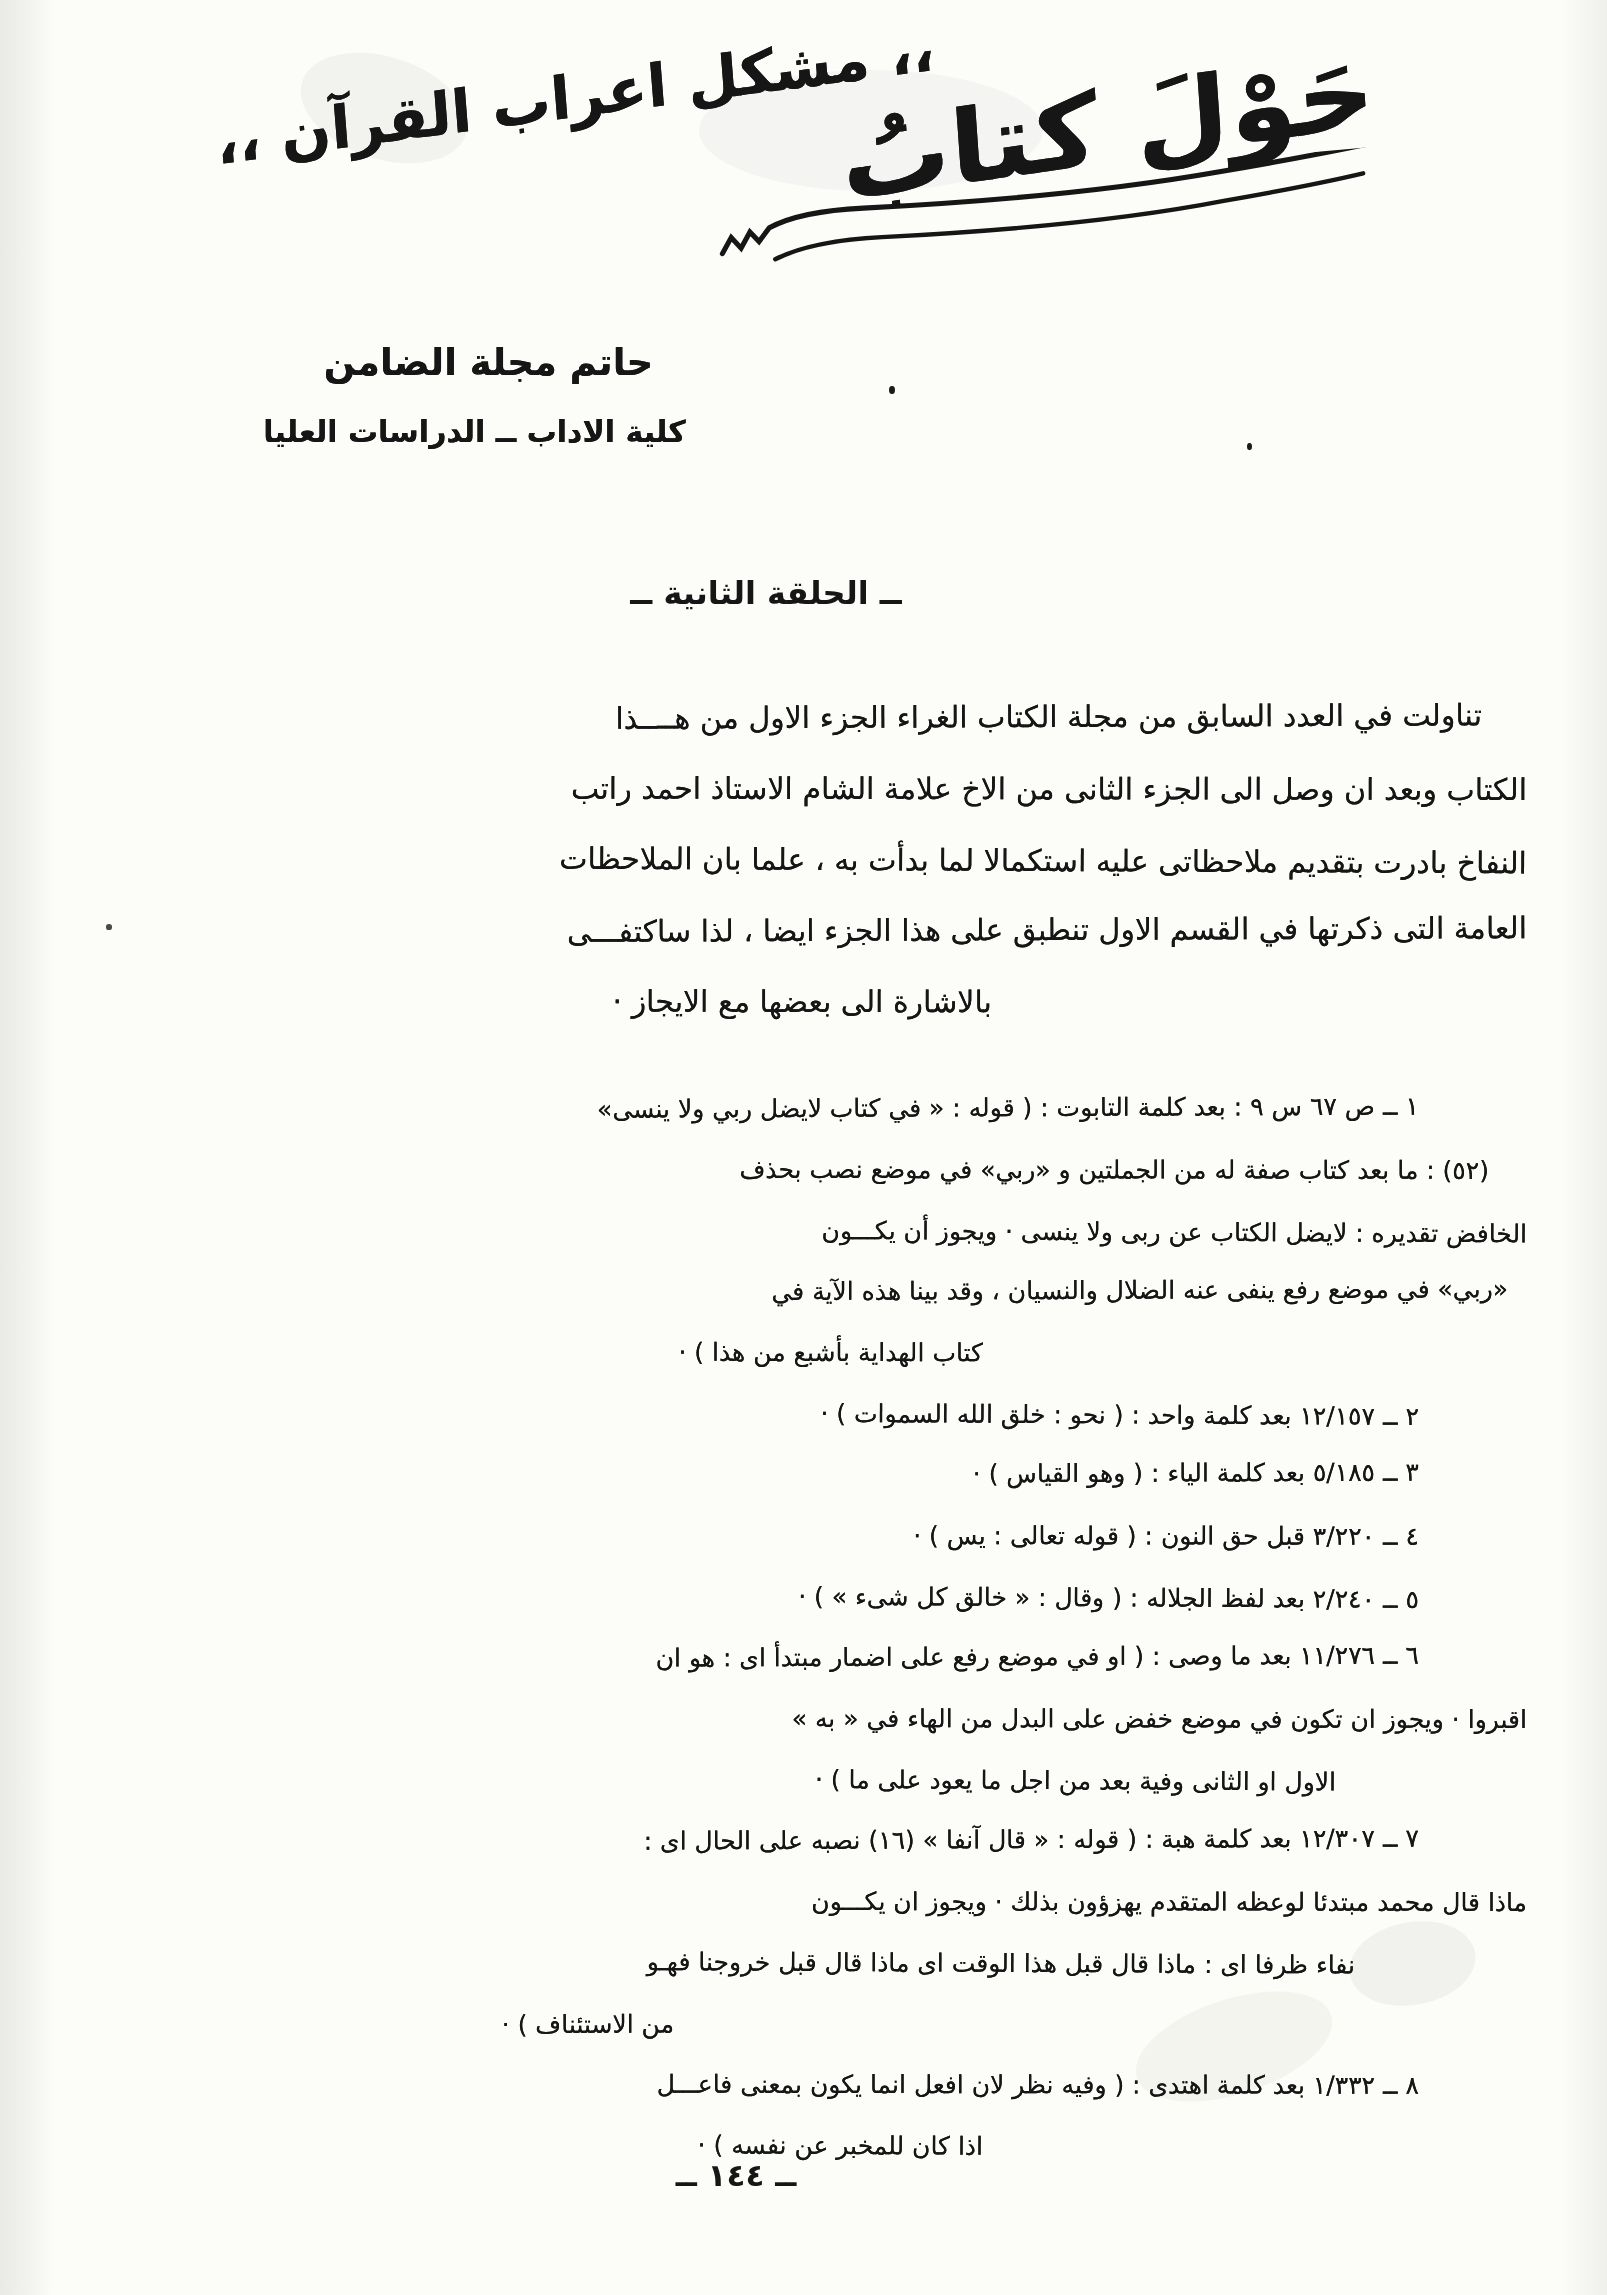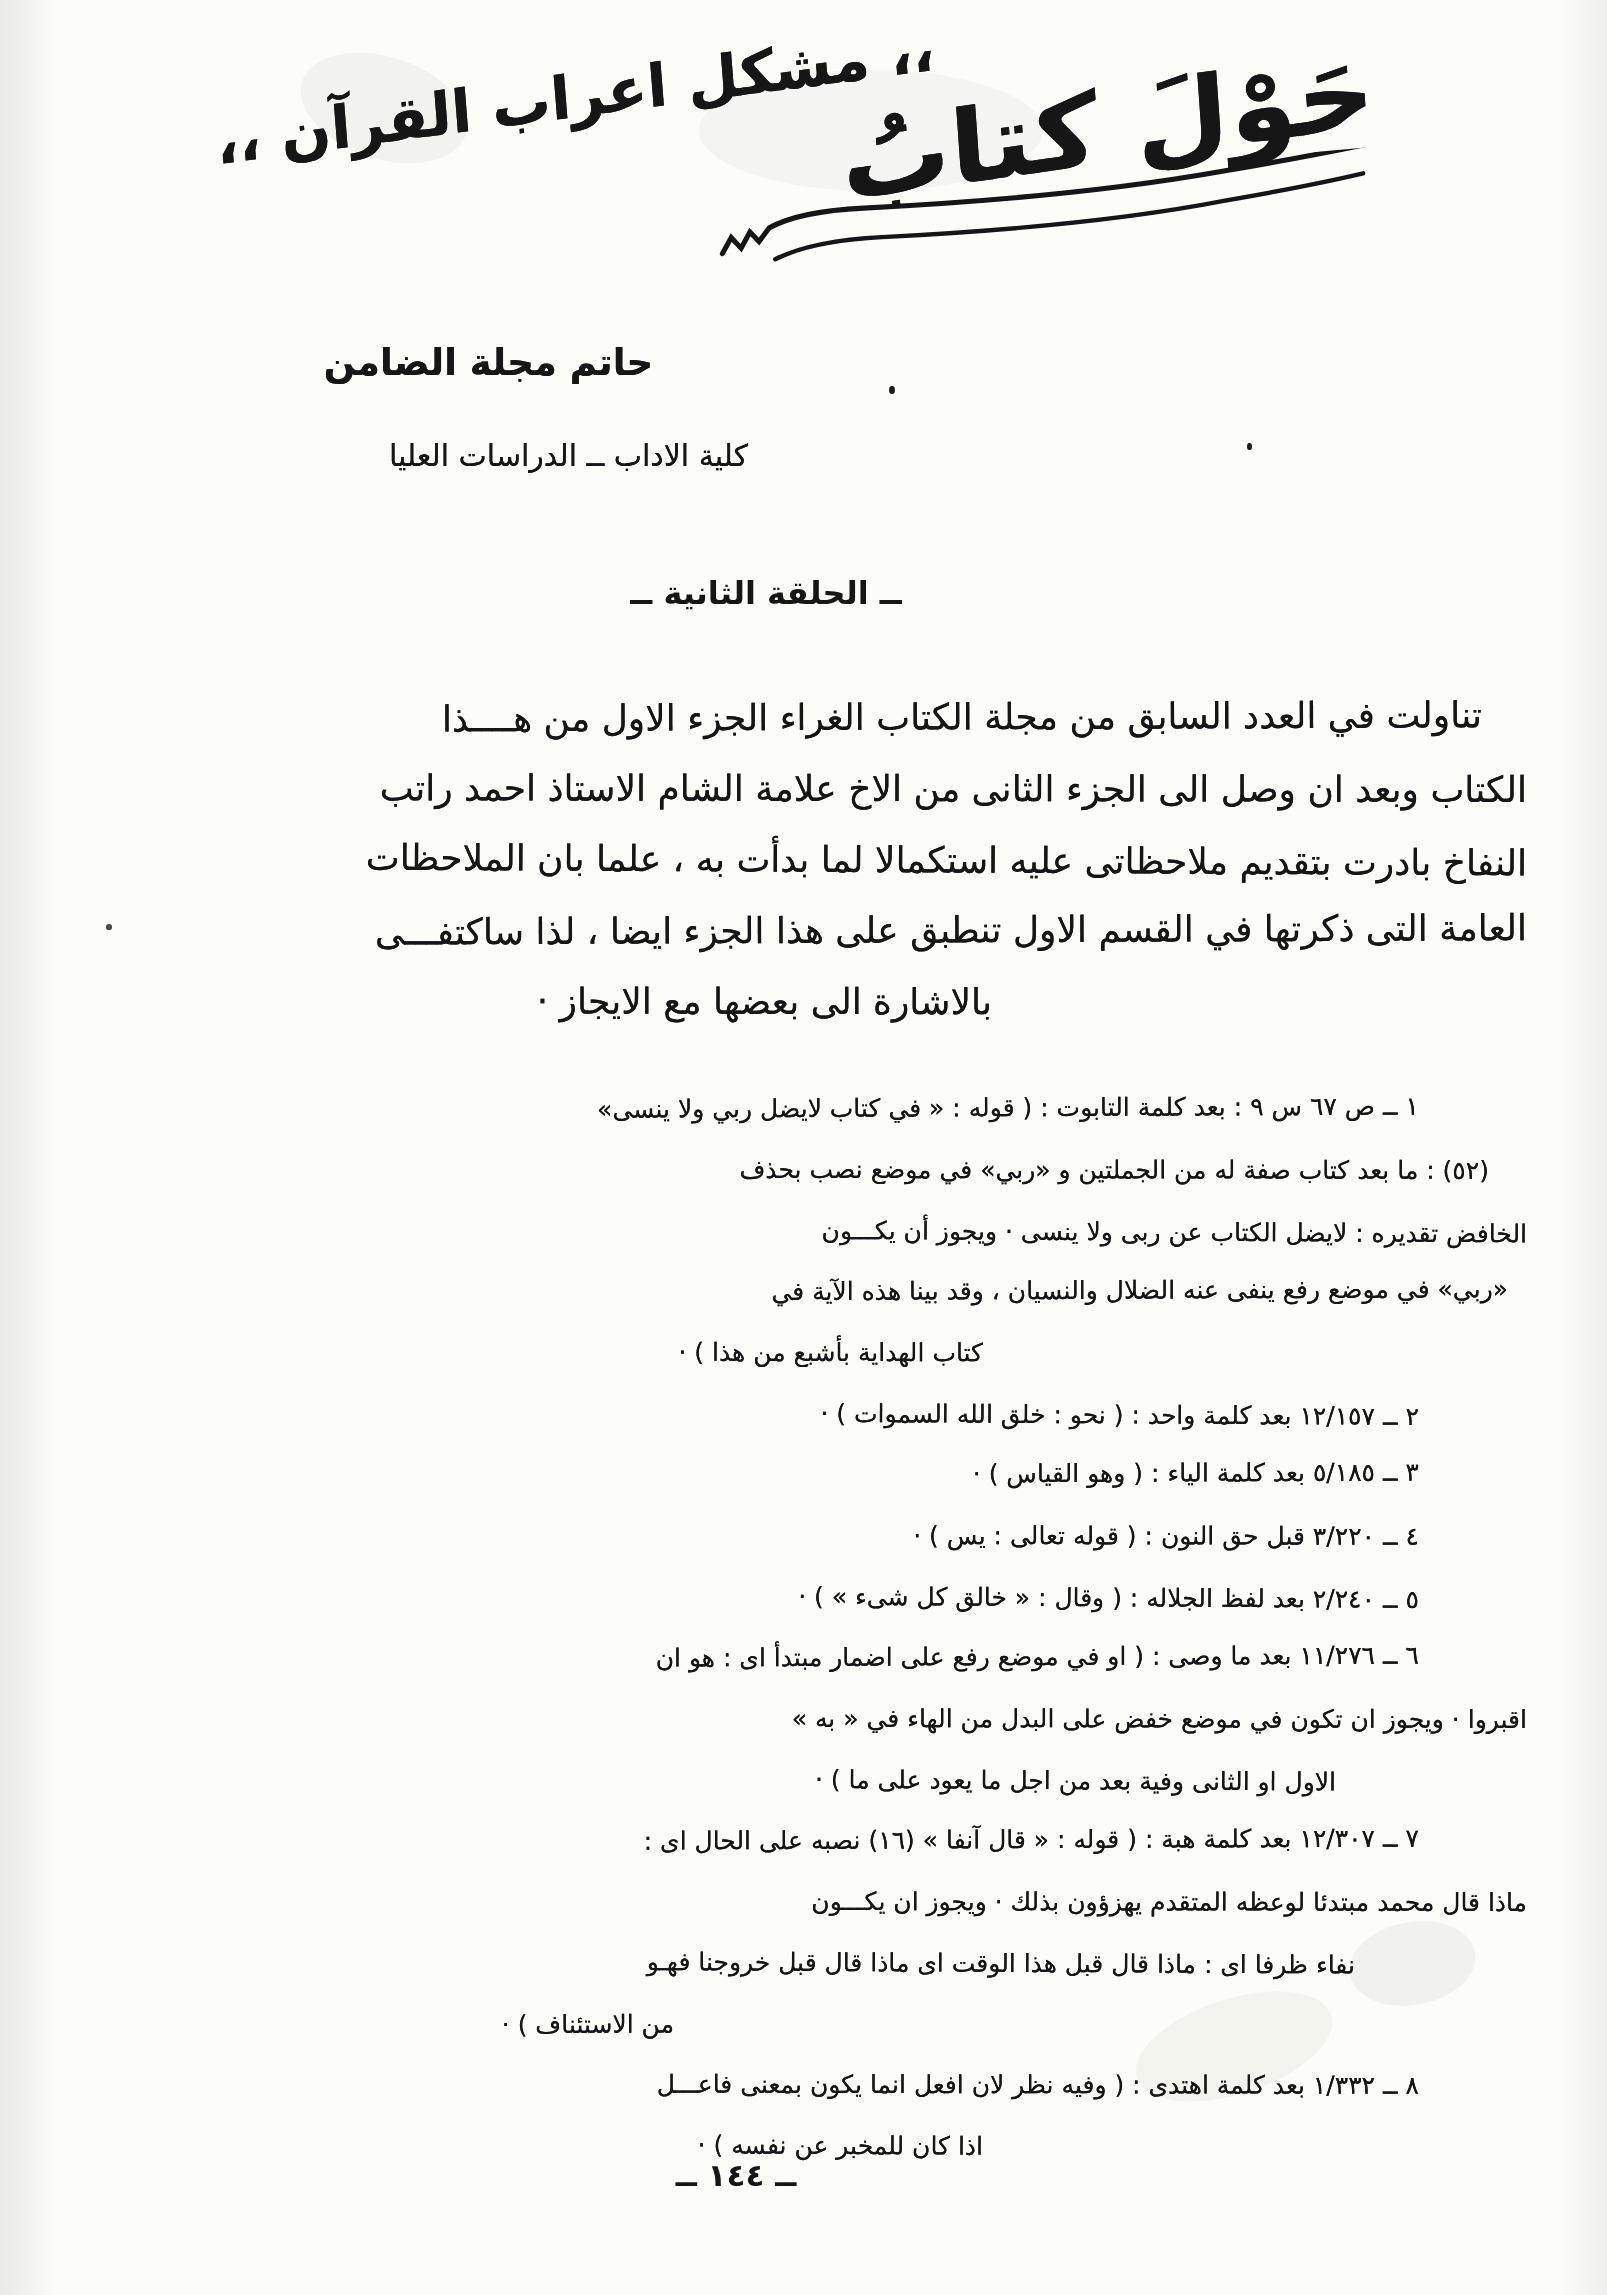--- a/index.html
+++ b/index.html
@@ -43,28 +43,28 @@
     font-size:59px;font-weight:bold;
     transform:rotate(-7.5deg) skewX(-3deg);
     transform-origin:left bottom;
     white-space:nowrap;text-align:center;
     text-shadow:0 0 0.6px #161616;
   }
   .flourish{left:712px;top:176px;transform:rotate(-5deg);}
 
   .author-name{left:286px;top:341px;width:407px;text-align:center;
     font-size:37px;font-weight:bold;white-space:nowrap;text-shadow:0 0 0.6px #161616;}
-  .author-affil{left:202px;top:438px;width:547px;text-align:right;
-    font-size:30px;font-weight:normal;white-space:nowrap;text-shadow:0 0 0.3px #161616;}
+  .author-affil{left:202px;top:414px;width:547px;text-align:center;
+    font-size:30px;font-weight:bold;white-space:nowrap;text-shadow:0 0 0.3px #161616;}
 
   .part-heading{left:0;right:0;top:574px;text-align:center;
     font-size:32px;font-weight:bold;transform:translateX(-37px);white-space:nowrap;}
 
   .textblock{left:102px;right:80px;}
-  #intro{top:682px;font-size:36px;line-height:71px;}
+  #intro{top:682px;font-size:30px;line-height:71px;}
   .section-heading{right:182px;top:1003px;font-size:35px;font-weight:bold;
     white-space:nowrap;text-shadow:0 0 0.6px #161616;}
   #items{top:1078px;font-size:25px;line-height:61px;}
 
   .line{text-align:right;white-space:nowrap;text-shadow:0 0 0.3px #222;}
   .line:nth-child(3n){transform:rotate(.28deg);}
   .line:nth-child(3n+1){transform:rotate(-.22deg);}
   .line:nth-child(3n+2){transform:rotate(.08deg);}
 
   .page-number{left:0;right:0;top:2157px;text-align:center;

